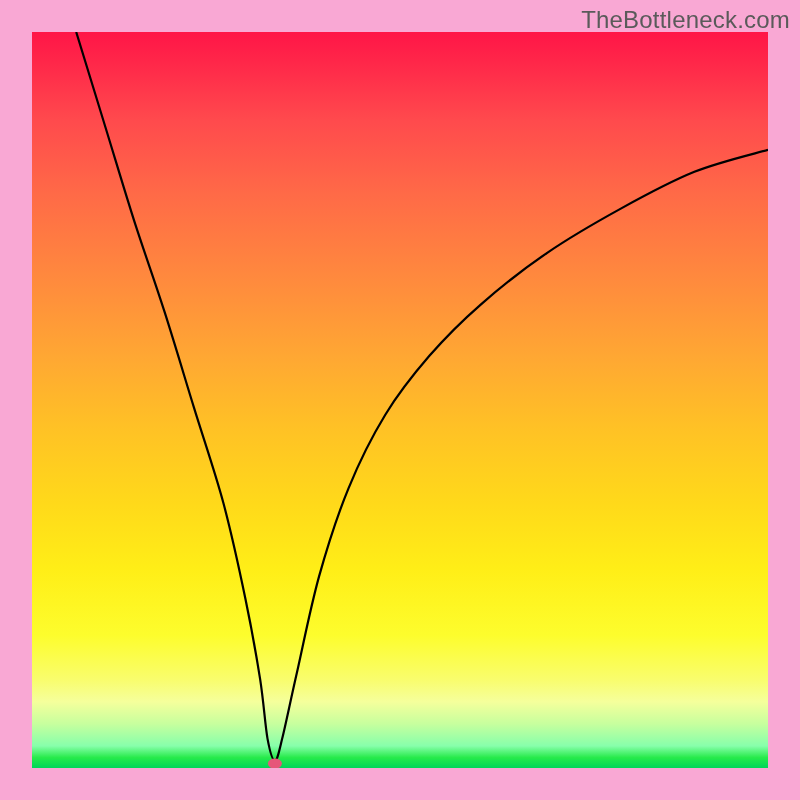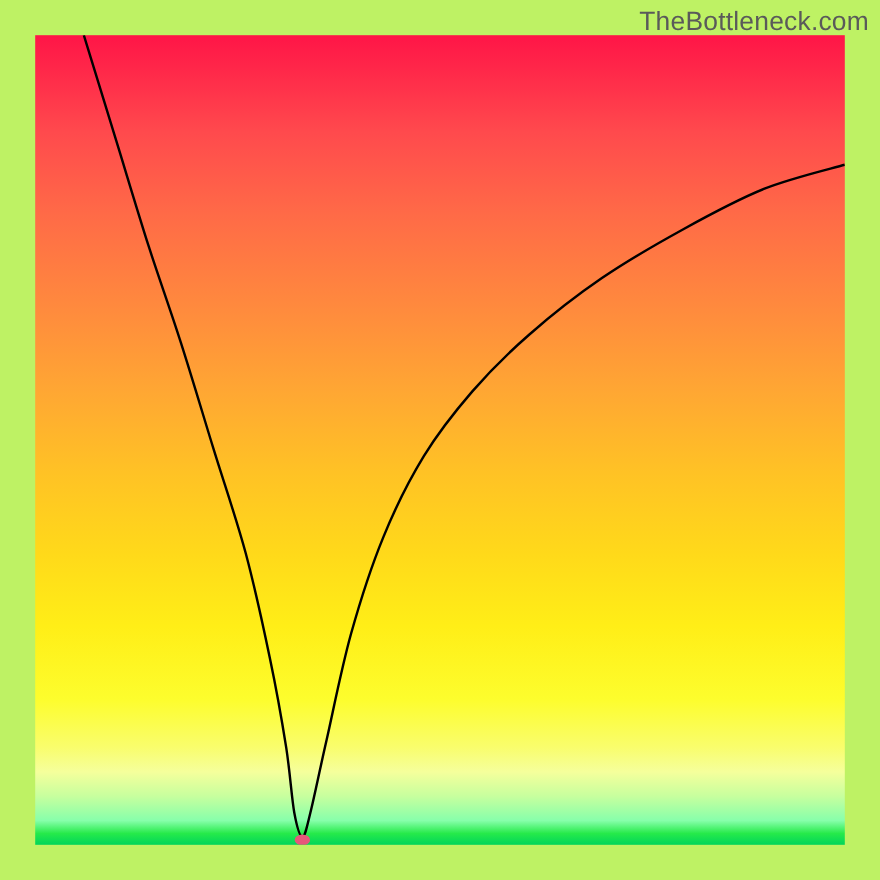--- a/index.html
+++ b/index.html
@@ -8,21 +8,21 @@
     width: 800px;
     height: 800px;
     overflow: hidden;
     font-family: Arial, Helvetica, sans-serif;
     background: #000;
   }
   .chart-container {
     position: relative;
     width: 800px;
     height: 800px;
-    background: #bef264;
+    background: #f9a8d4;
   }
   .plot-area {
     position: absolute;
     left: 32px;
     top: 32px;
     width: 736px;
     height: 736px;
     
     background: linear-gradient(to bottom,
       #ff1547 0%,

